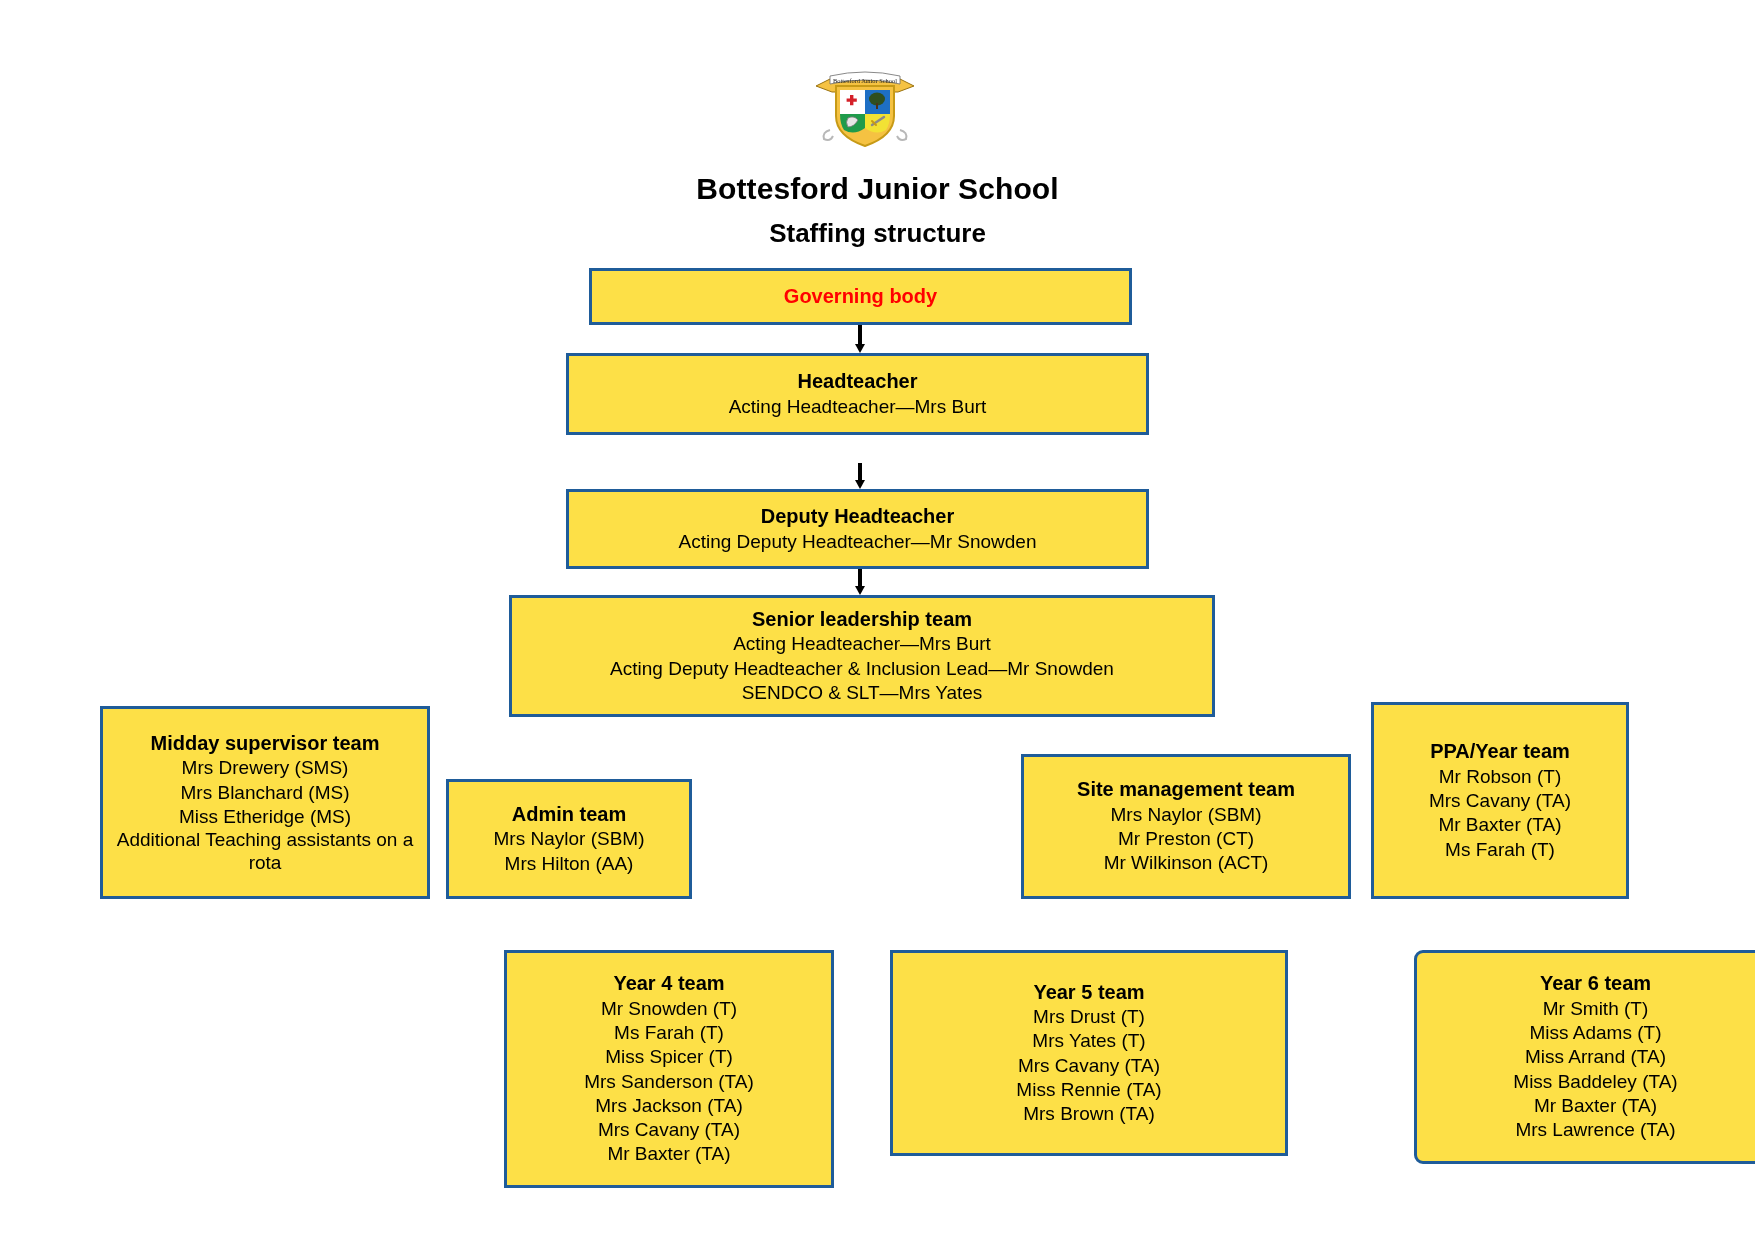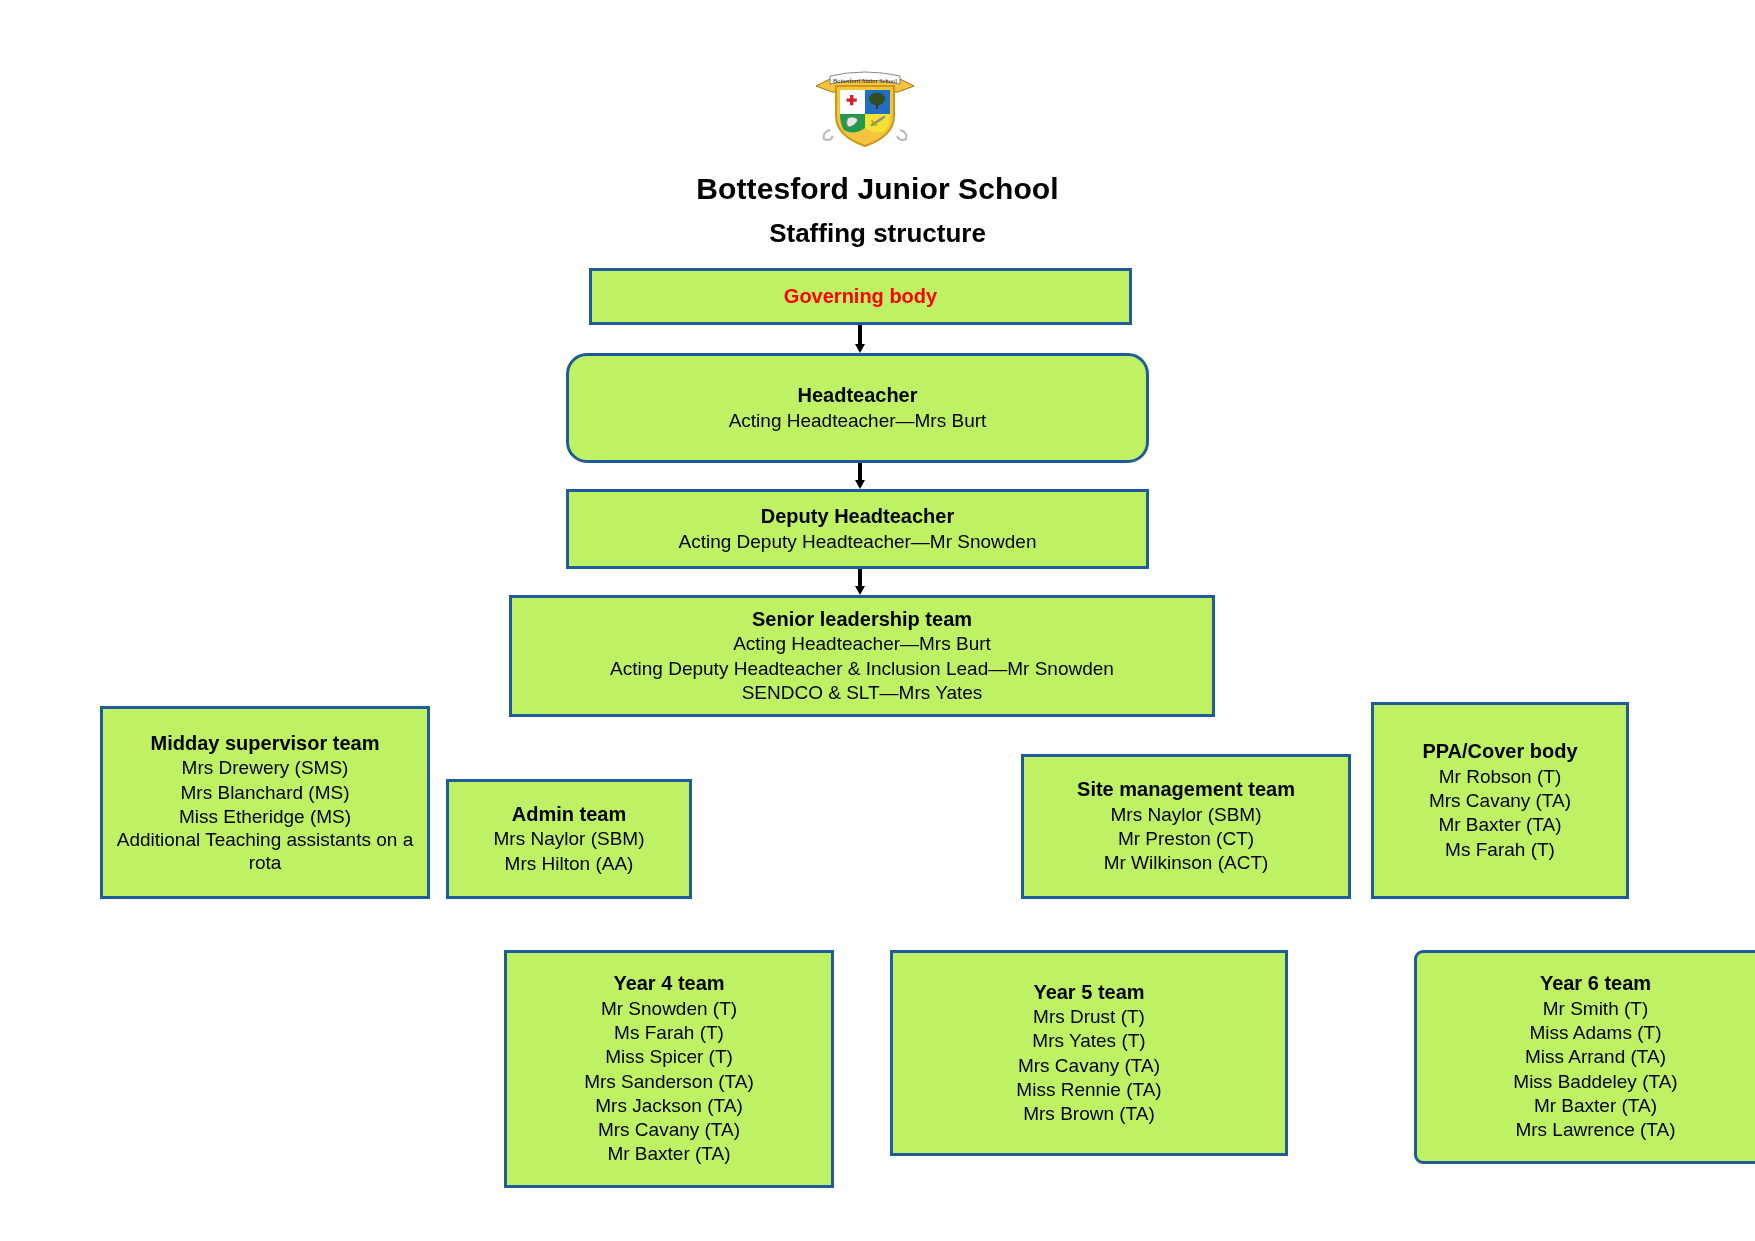--- a/index.html
+++ b/index.html
@@ -24,21 +24,21 @@
   }
   .sub-title {
     position: absolute; left: 0; top: 218px; width: 1755px;
     text-align: center; font-size: 26px; font-weight: bold;
   }
 
   
   .box {
     position: absolute;
     border: 3px solid #1F5C99;
-    background: #bef264;
+    background: #fde047;
     display: flex;
     flex-direction: column;
     align-items: center;
     justify-content: center;
     text-align: center;
     padding: 4px 8px;
   }
   .box .hd {
     font-weight: bold;
     font-size: 20px;
@@ -48,21 +48,21 @@
   .box .hd.red { color: #FF0000; }
   .box .ln {
     font-size: 19px;
     line-height: 1.28;
     white-space: nowrap;
   }
   .box .ln.wrap { white-space: normal; line-height: 1.18; }
 
   
   #box-governing    { left: 589px; top: 268px;  width: 543px; height: 57px; }
-  #box-head         { left: 566px; top: 353px;  width: 583px; height: 110px; border-radius: 21px; }
+  #box-head         { left: 566px; top: 353px;  width: 583px; height: 82px; }
   #box-deputy       { left: 566px; top: 489px;  width: 583px; height: 80px; }
   #box-slt          { left: 509px; top: 595px;  width: 706px; height: 122px; }
 
   #box-midday       { left: 100px;  top: 706px; width: 330px; height: 193px; }
   #box-admin        { left: 446px;  top: 779px; width: 246px; height: 120px; }
   #box-pastoral     { left: 712px;  top: 775px; width: 292px; height: 124px; }
   #box-site         { left: 1021px; top: 754px; width: 330px; height: 145px; }
   #box-ppa          { left: 1371px; top: 702px; width: 258px; height: 197px; }
 
   #box-y3           { left: 100px;  top: 958px;  width: 330px; height: 206px; }
@@ -181,21 +181,21 @@
 
 
   <div class="box" id="box-site">
     <div class="hd">Site management team</div>
     <div class="ln">Mrs Naylor (SBM)</div>
     <div class="ln">Mr Preston (CT)</div>
     <div class="ln">Mr Wilkinson (ACT)</div>
   </div>
 
   <div class="box" id="box-ppa">
-    <div class="hd">PPA/Cover body</div>
+    <div class="hd">PPA/Year team</div>
     <div class="ln">Mr Robson (T)</div>
     <div class="ln">Mrs Cavany (TA)</div>
     <div class="ln">Mr Baxter (TA)</div>
     <div class="ln">Ms Farah (T)</div>
   </div>
 
 
   <div class="box" id="box-y4">
     <div class="hd">Year 4 team</div>
     <div class="ln">Mr Snowden (T)</div>

